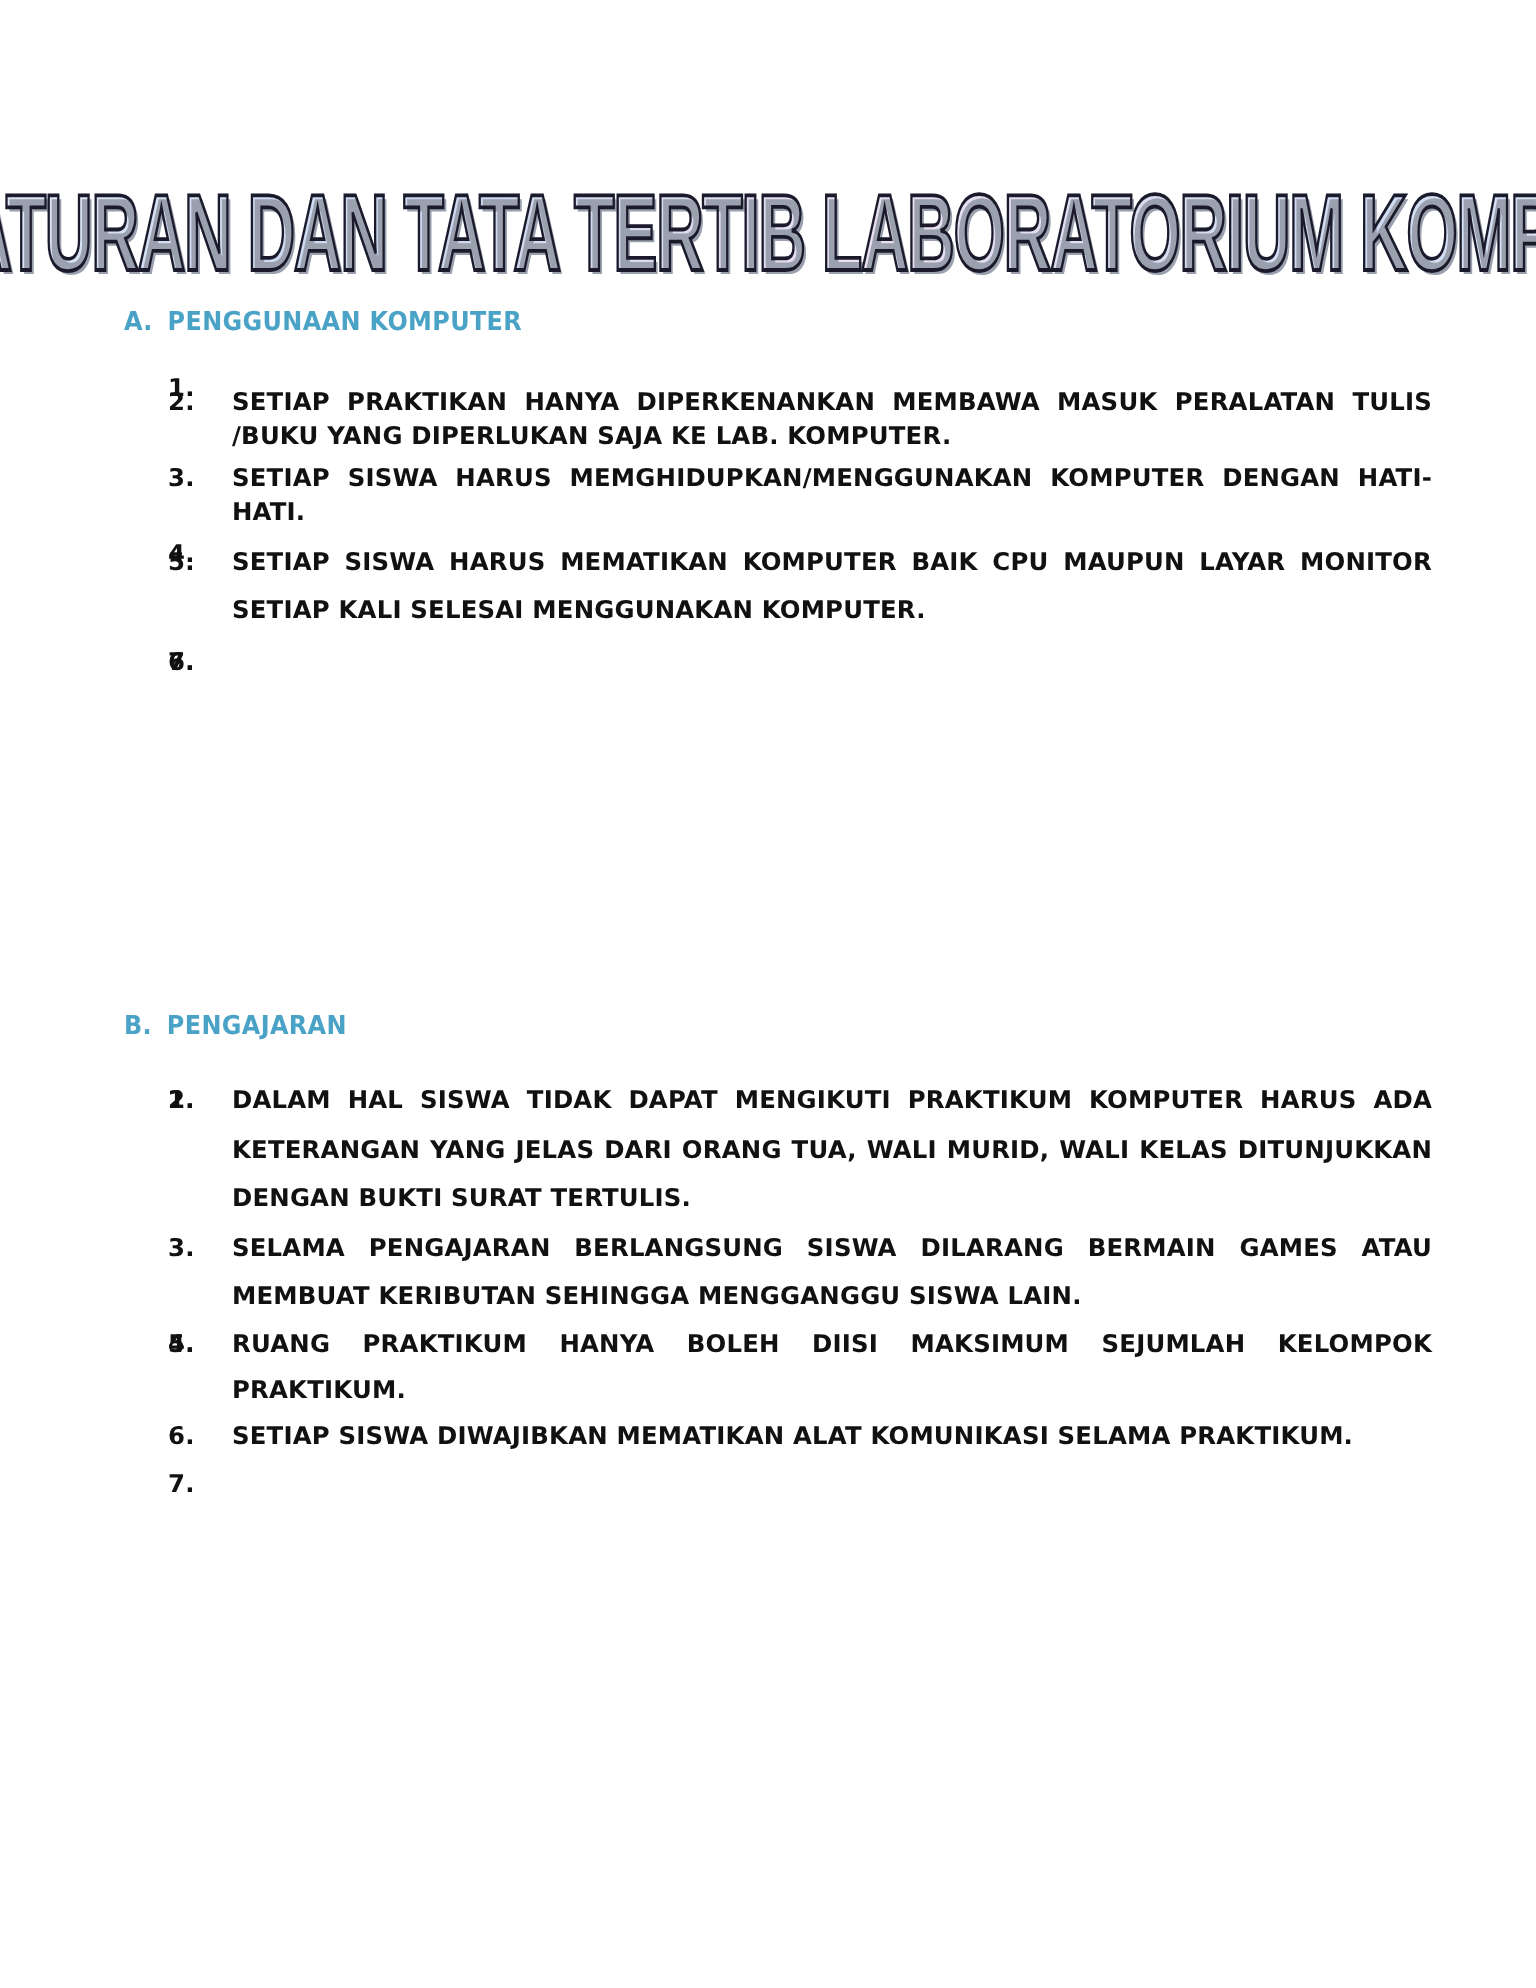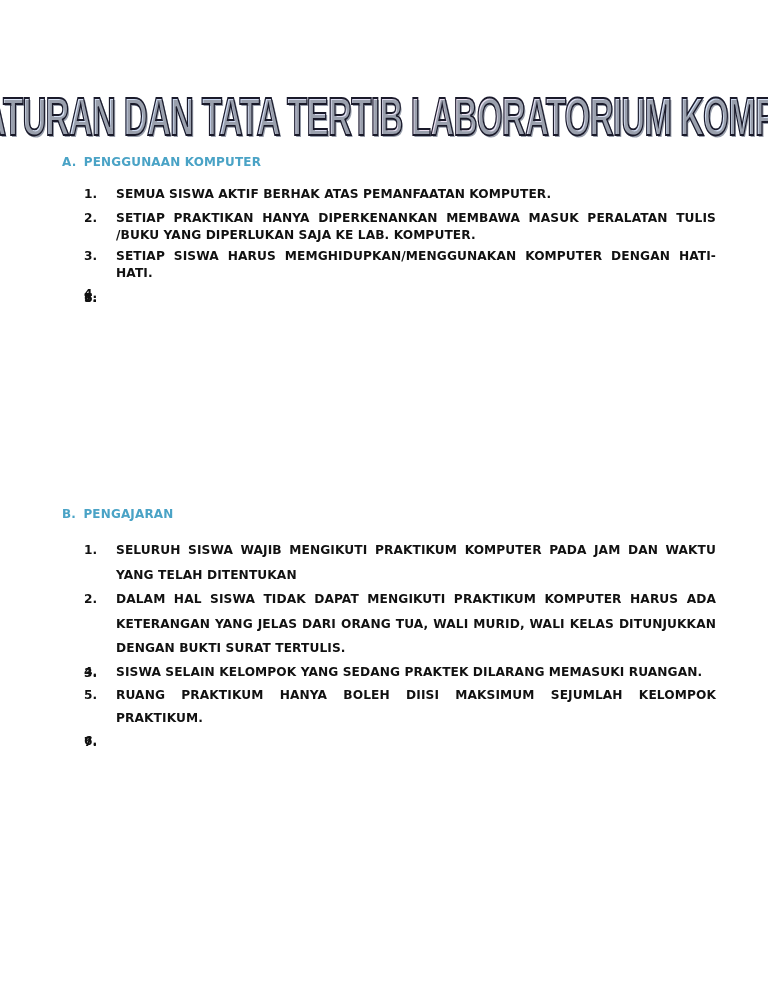--- a/index.html
+++ b/index.html
@@ -123,69 +123,69 @@
     <div class="title">PERATURAN DAN TATA TERTIB LABORATORIUM KOMPUTER</div>
   </div>
 
   <div class="section-heading" id="sec-a">
     <span class="label">A.</span><span>PENGGUNAAN KOMPUTER</span>
   </div>
 
   <ol class="rules" id="list-a">
     <li>
       <span class="num">1.</span>
-      <span>Semua siswa aktif berhak atas pemanfaatan komputer.</span>
     </li>
     <li style="margin-top:7px;">
       <span class="num">2.</span>
       <span>Setiap praktikan hanya diperkenankan membawa masuk peralatan tulis /buku yang diperlukan saja ke Lab. Komputer.</span>
     </li>
     <li style="margin-top:4px;">
       <span class="num">3.</span>
       <span>Setiap siswa harus memghidupkan/menggunakan komputer dengan hati-hati.</span>
     </li>
     <li style="margin-top:4px;">
       <span class="num">4.</span>
     </li>
     <li class="loose" style="margin-top:0px;">
       <span class="num">5.</span>
+      <span>Setiap siswa harus mematikan komputer baik CPU maupun layar monitor setiap kali selesai menggunakan komputer.</span>
     </li>
     <li class="loose" style="margin-top:2px;">
       <span class="num">6.</span>
     </li>
     <li class="loose" style="margin-top:2px;">
       <span class="num">7.</span>
     </li>
   </ol>
 
   <div class="section-heading" id="sec-b">
     <span class="label">B.</span><span>PENGAJARAN</span>
   </div>
 
   <ol class="rules" id="list-b">
     <li>
       <span class="num">1.</span>
-      <span>Seluruh siswa wajib mengikuti praktikum komputer pada jam dan waktu yang telah ditentukan</span>
     </li>
     <li>
       <span class="num">2.</span>
       <span>Dalam hal siswa tidak dapat mengikuti praktikum komputer harus ada keterangan yang jelas dari orang tua, wali murid, wali kelas ditunjukkan dengan bukti surat tertulis.</span>
     </li>
     <li>
       <span class="num">3.</span>
+      <span>Selama pengajaran berlangsung siswa dilarang bermain games atau membuat keributan sehingga mengganggu siswa lain.</span>
     </li>
     <li class="tight">
       <span class="num">4.</span>
-      <span>Siswa selain kelompok yang sedang praktek dilarang memasuki ruangan.</span>
     </li>
     <li class="tight">
       <span class="num">5.</span>
       <span>Ruang praktikum hanya boleh diisi maksimum sejumlah kelompok praktikum.</span>
     </li>
     <li class="tight">
       <span class="num">6.</span>
+      <span>Setiap siswa diwajibkan mematikan alat komunikasi selama praktikum.</span>
     </li>
     <li>
       <span class="num">7.</span>
     </li>
   </ol>
 
 </div>
 
 </body></html>

